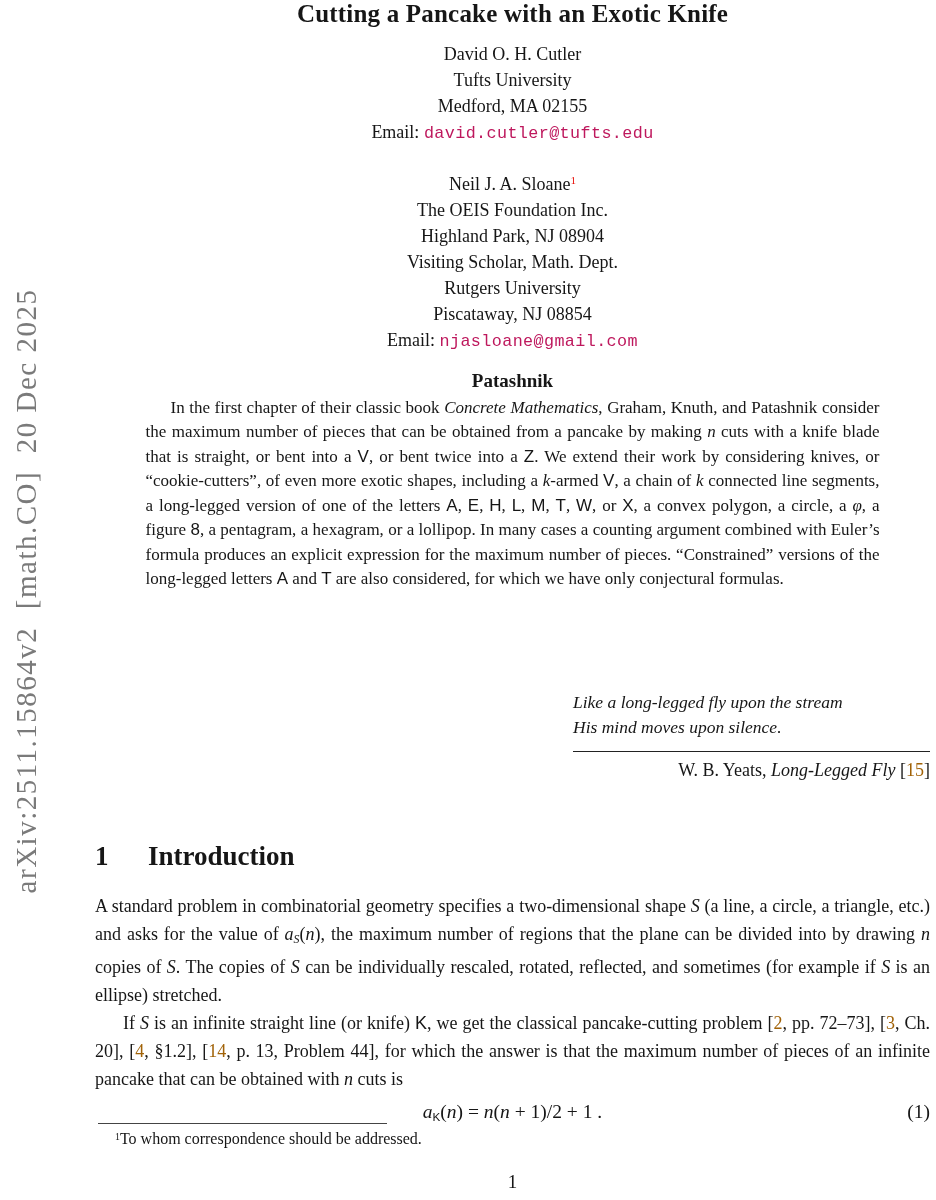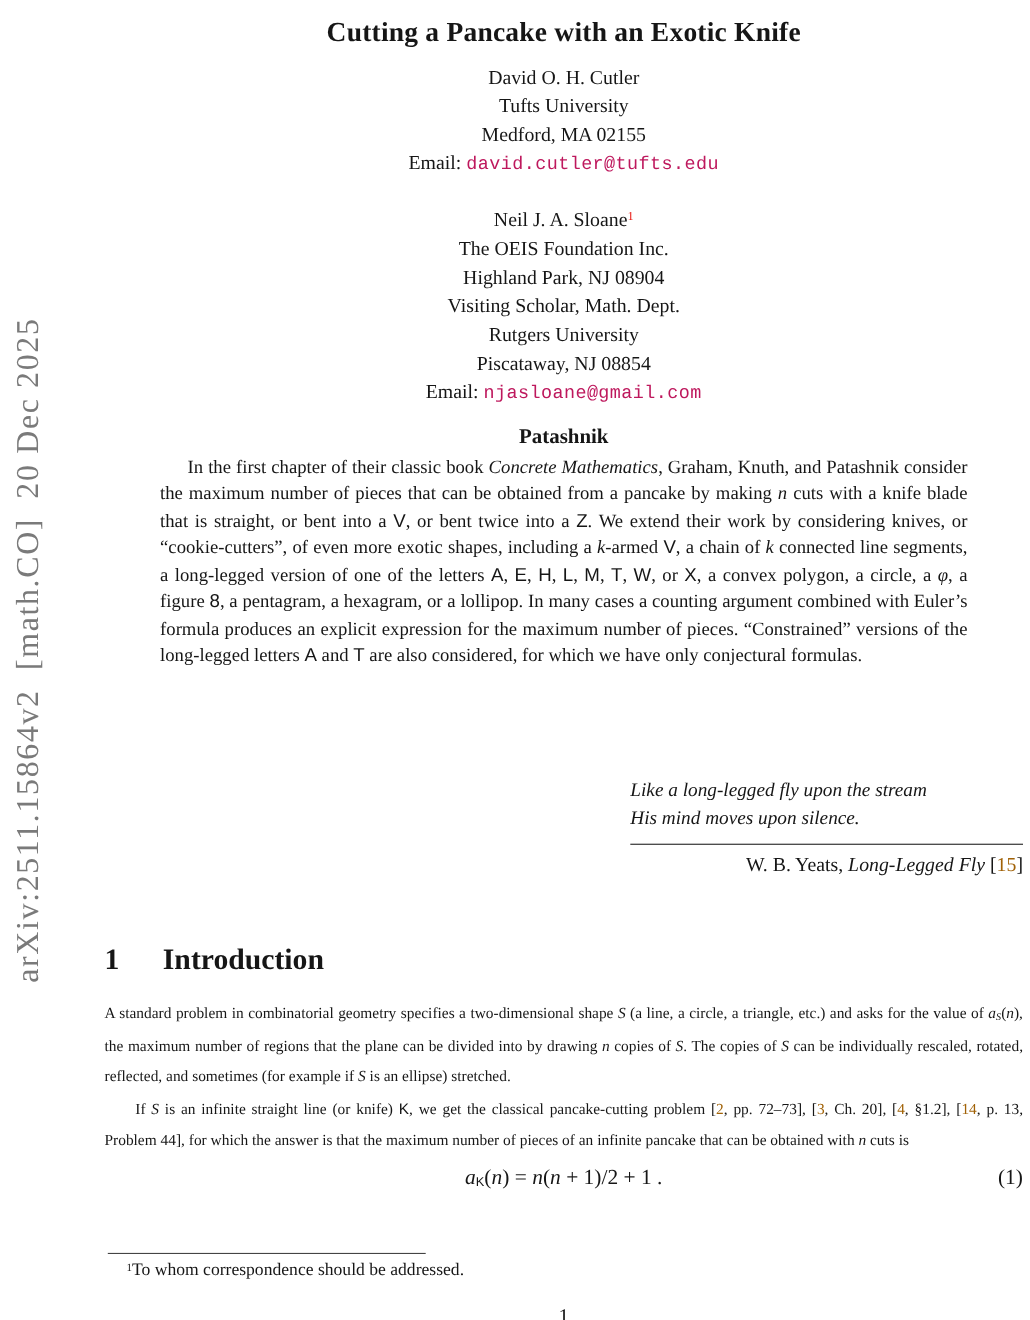--- a/index.html
+++ b/index.html
@@ -5,38 +5,38 @@
   html,body { margin:0; padding:0; background:#ffffff; }
   .page {
     position:relative; width:936px; height:1200px; background:#ffffff;
     color:#161616; font-family:"Liberation Serif", serif; overflow:hidden;
   }
   .stamp {
     position:absolute; left:26px; top:591px;
     transform:translate(-50%,-50%) rotate(-90deg);
     white-space:pre; font-size:29px; letter-spacing:1.5px; color:#7a7a7a;
   }
-  .col { position:absolute; left:95px; top:16px; width:835px; }
+  .col { position:absolute; left:95px; top:0; width:835px; }
   .title { margin:0; font-size:25px; font-weight:700; text-align:center; letter-spacing:0.2px; }
   .author-block { text-align:center; font-size:18px; line-height:26px; }
   .ab1 { margin-top:13px; }
   .ab2 { margin-top:20px; }
   .abstract-head { margin-top:14px; text-align:center; font-weight:700; font-size:19px; line-height:23px; }
   .abstract-body {
     margin:4px auto 0; width:734px; font-size:17px; line-height:24.5px;
     text-align:justify; text-indent:25px;
   }
   .quote-wrap { position:absolute; top:690px; right:0; width:357px; }
   .quote-line { font-style:italic; font-size:17.5px; line-height:25px; }
   .quote-rule { border:none; border-top:1.3px solid #222222; margin:11px 0 6px 0; }
   .quote-attr { text-align:right; font-size:18px; line-height:24px; }
   .section { position:absolute; top:839px; left:0; width:835px; }
   .sec-head { margin:0; font-size:27px; font-weight:700; line-height:34px; }
   .sec-num { display:inline-block; min-width:53px; }
-  .para { margin:0; font-size:14px; line-height:28px; text-align:justify; }
+  .para { margin:0; font-size:18px; line-height:28px; text-align:justify; }
   .p1 { margin-top:19px; }
   .p2 { text-indent:28px; }
   .equation { position:relative; margin-top:6px; text-align:center; font-size:19.5px; line-height:26px; }
   .eq-num { position:absolute; right:0; top:0; }
   .footnote-area { position:absolute; top:1123px; left:0; width:835px; }
   .footnote-rule { border:none; border-top:1.3px solid #444444; width:289px; margin:0 0 0 3px; }
   .footnote { margin:2px 0 0 0; font-size:16px; line-height:21px; text-indent:20px; }
   .page-num { position:absolute; top:1171px; left:0; width:835px; text-align:center; font-size:19px; }
   
   .r-i { font-style:italic; }

